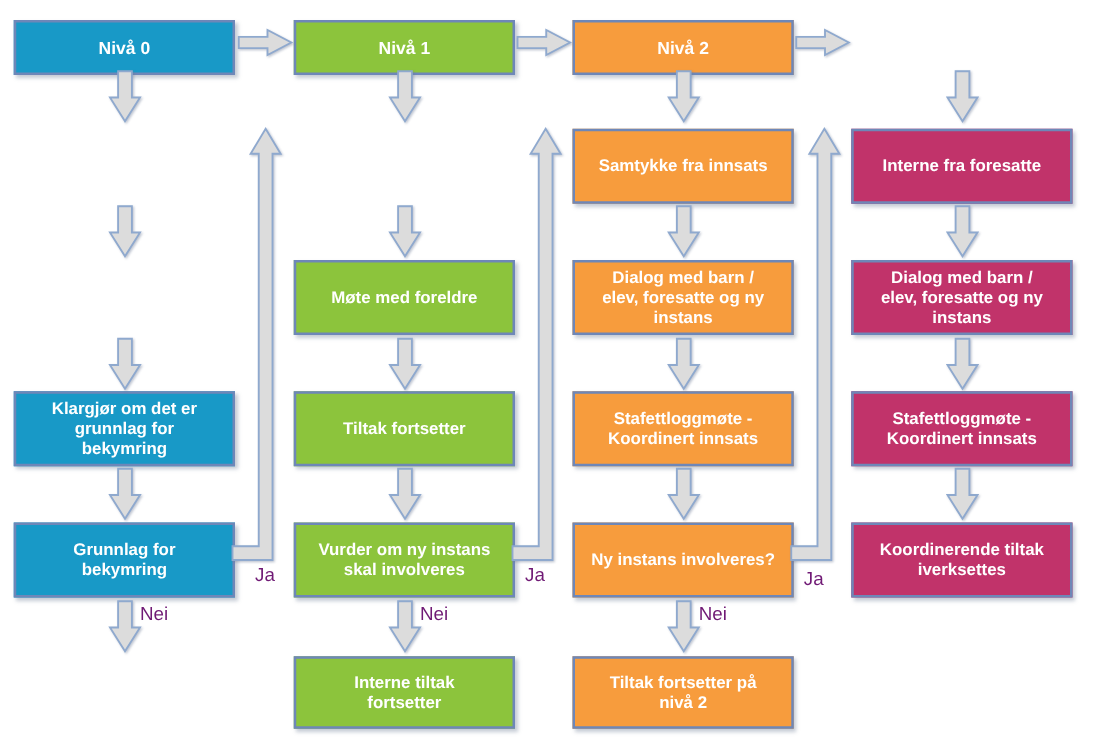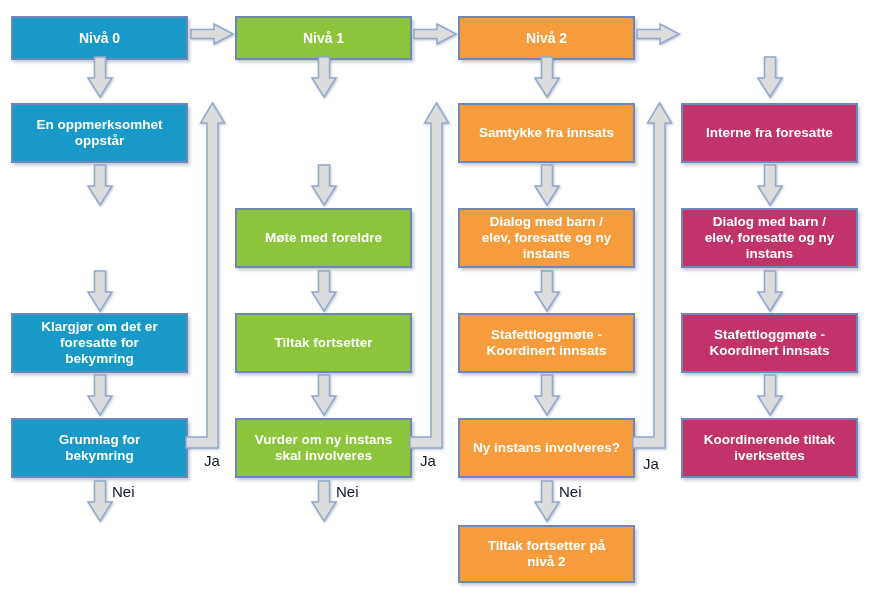--- a/index.html
+++ b/index.html
@@ -27,45 +27,45 @@
   .r4{top:418px;height:60px}
   .r5{top:525px;height:58px}
   svg.ar{position:absolute;overflow:visible;
     filter:drop-shadow(1px 1.5px 1px rgba(110,125,150,0.45));}
   .ax0{left:87px}.ax1{left:311px}.ax2{left:534px}.ax3{left:757px}
   .at0{top:56px}.at1{top:164px}.at2{top:270px}.at3{top:374px}.at4{top:480px}
   .rt{top:23px}
   .rx0{left:190px}.rx1{left:413px}.rx2{left:636px}
   .ux0{left:186px}.ux1{left:410px}.ux2{left:633px}
   .ut{top:101px}
-  .lbl{position:absolute;font-size:15px;color:#0f172a;line-height:18px;}
+  .lbl{position:absolute;font-size:15px;color:#701a75;line-height:18px;}
   .ja0{left:204px;top:452px}.ja1{left:420px;top:452px}.ja2{left:643px;top:455px}
   .nei0{left:112px;top:483px}.nei1{left:336px;top:483px}.nei2{left:559px;top:483px}
 </style>
 </head>
 <body>
 
 <div class="canvas">
 
   <div class="box rh x0 c0">Nivå 0</div>
   <div class="box rh x1 c1">Nivå 1</div>
   <div class="box rh x2 c2">Nivå 2</div>
 
-  <div class="box r1 x0 c0">En oppmerksomhet
-oppstår</div>
   <div class="box r3 x0 c0">Klargjør om det er
-foresatte for
+grunnlag for
 bekymring</div>
   <div class="box r4 x0 c0">Grunnlag for
 bekymring</div>
 
   <div class="box r2 x1 c1">Møte med foreldre</div>
   <div class="box r3 x1 c1">Tiltak fortsetter</div>
   <div class="box r4 x1 c1">Vurder om ny instans
 skal involveres</div>
+  <div class="box r5 x1 c1">Interne tiltak
+fortsetter</div>
 
   <div class="box r1 x2 c2">Samtykke fra innsats</div>
   <div class="box r2 x2 c2">Dialog med barn /
 elev, foresatte og ny
 instans</div>
   <div class="box r3 x2 c2">Stafettloggmøte -
 Koordinert innsats</div>
   <div class="box r4 x2 c2">Ny instans involveres?</div>
   <div class="box r5 x2 c2">Tiltak fortsetter på
 nivå 2</div>

